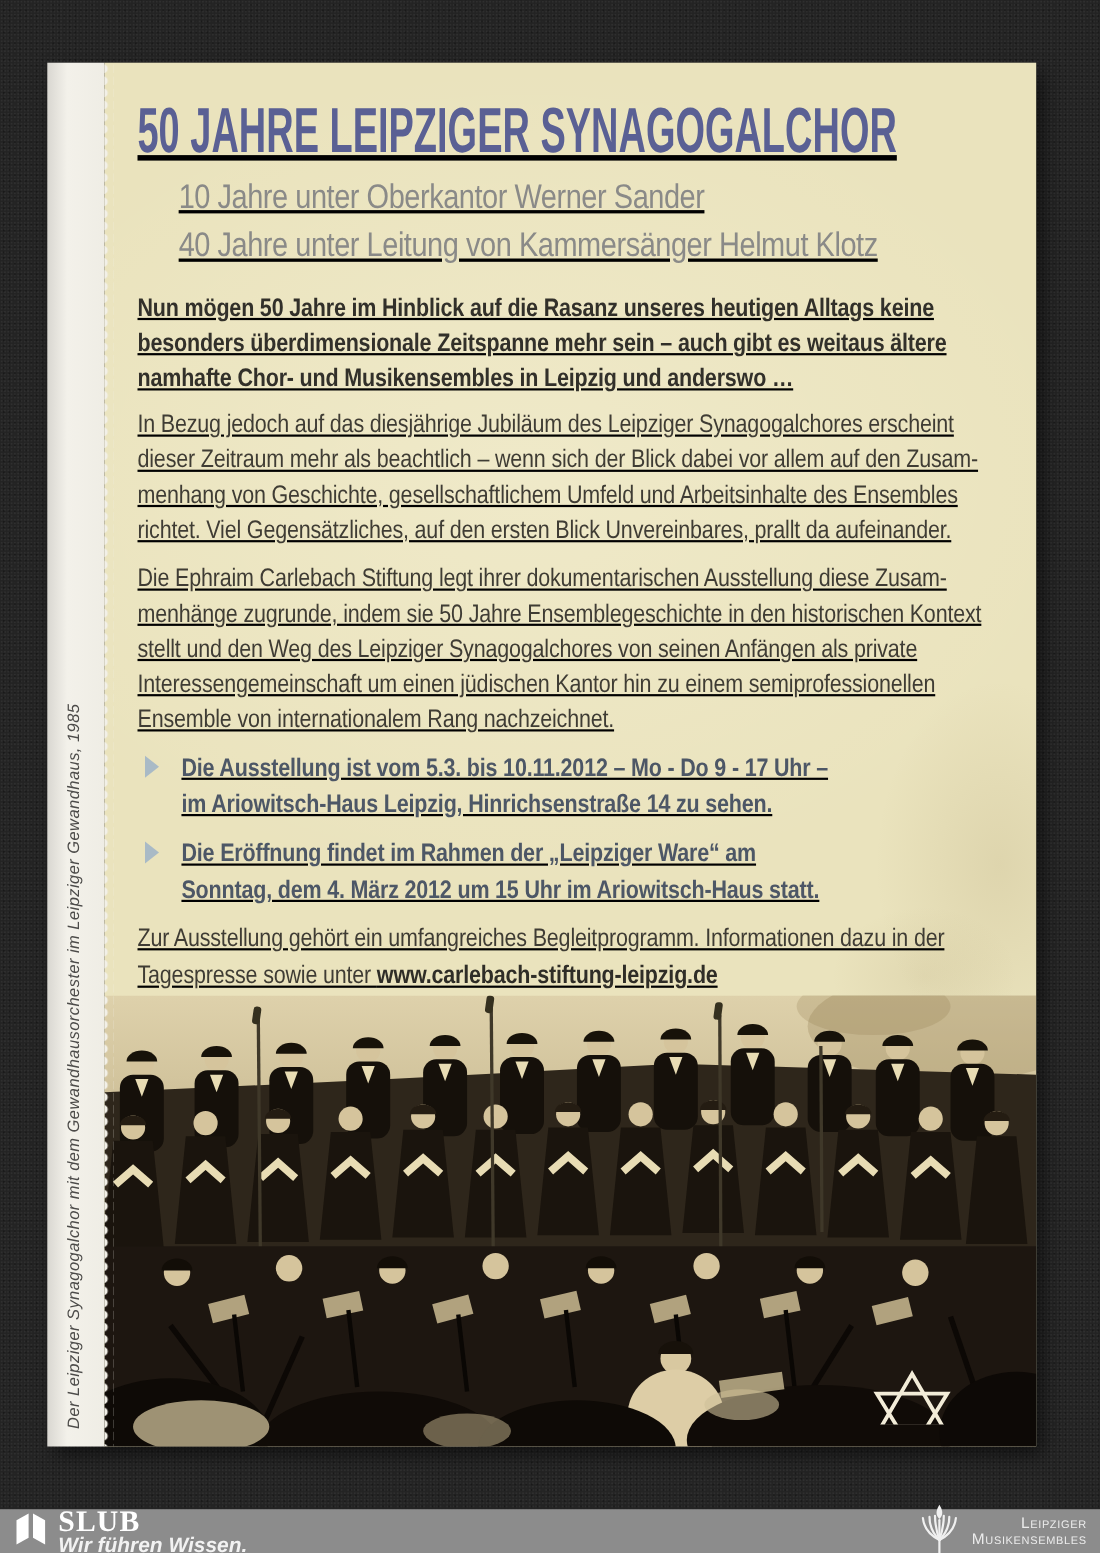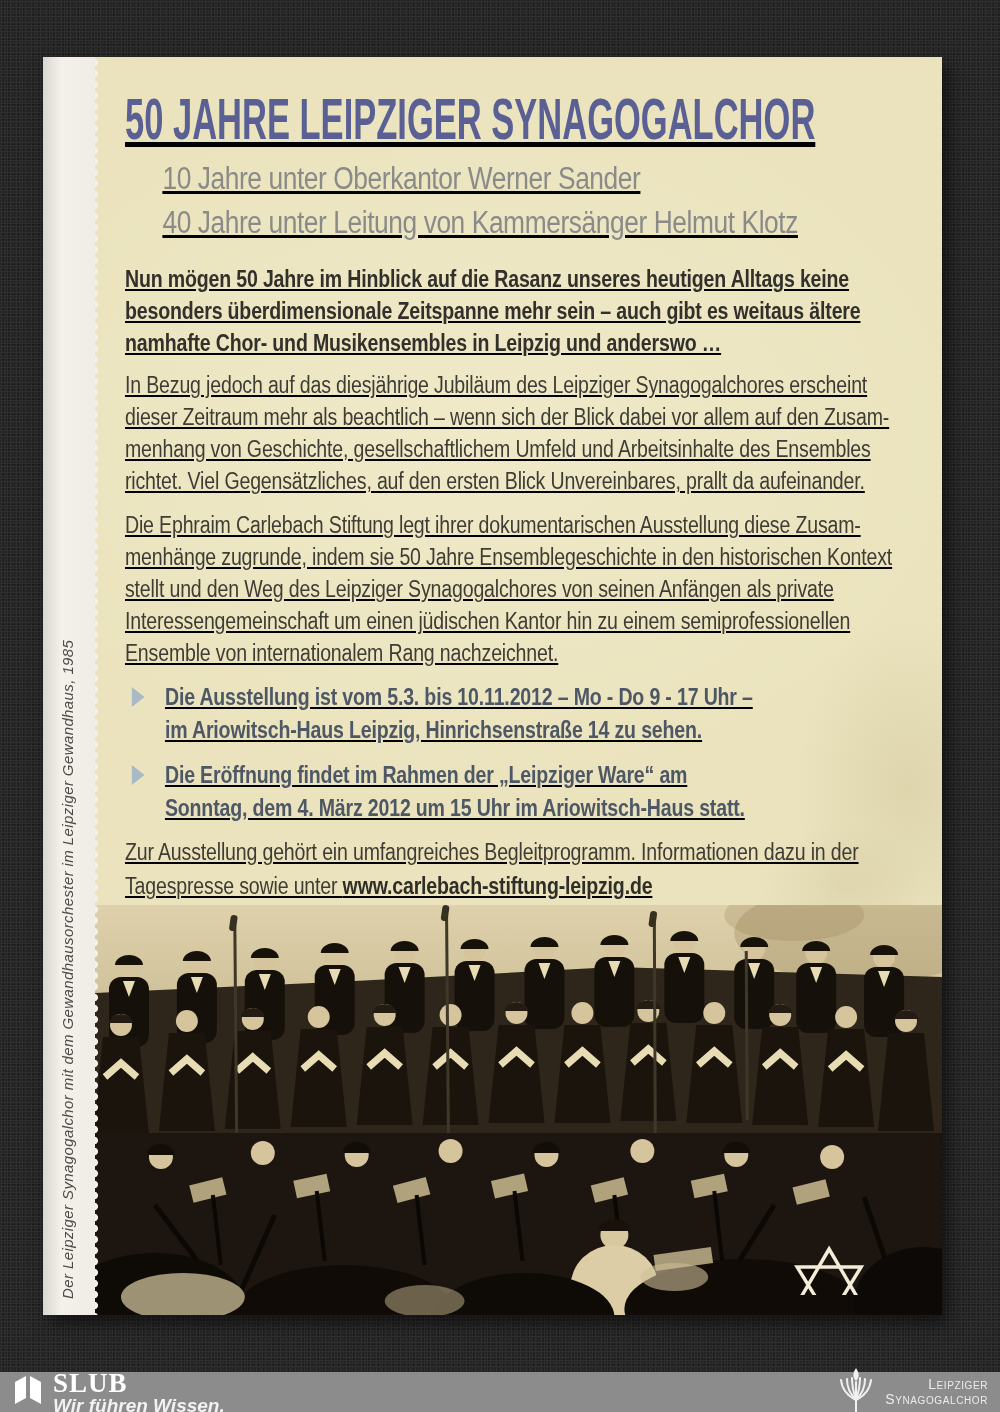--- a/index.html
+++ b/index.html
@@ -363,16 +363,16 @@
         <path d="M21,34 C19,28 17,22 17,12"></path>
         <path d="M21,34 C29,30 35,24 36,14"></path>
         <path d="M21,34 C26,29 30,23 30,13"></path>
         <path d="M21,34 C23,28 25,22 25,12"></path>
         <line x1="21" y1="16" x2="21" y2="49"></line>
         <line x1="15" y1="49" x2="27" y2="49"></line>
       </g>
     </svg>
     <div class="choir-lines">
       <div class="choir-line">Leipziger</div>
-      <div class="choir-line">Synagogalchor</div>
+      <div class="choir-line">Musikensembles</div>
     </div>
   </div>
 </div>
 
 </body></html>

